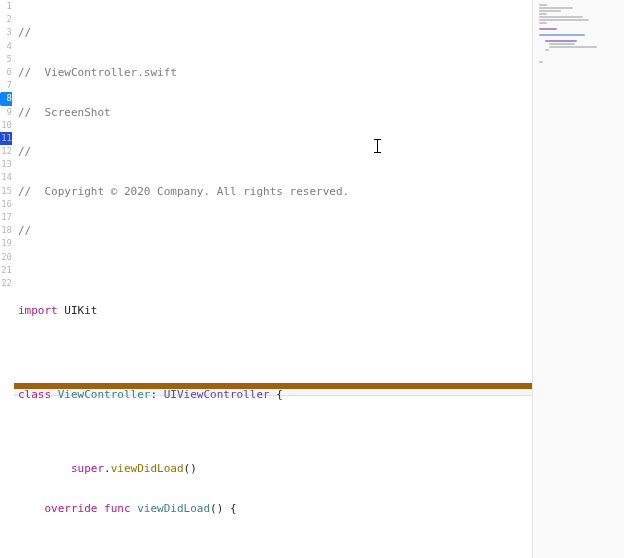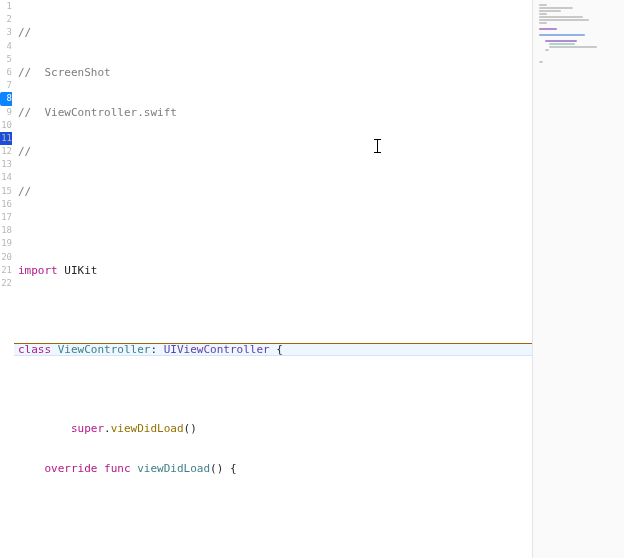--- a/index.html
+++ b/index.html
@@ -39,21 +39,21 @@
   .code {
     flex: 1;
     line-height: 13.2px;
     padding-left: 4px;
     position: relative;
     white-space: pre;
   }
   .code .row { height: 13.2px; }
   .code .row.hl {
     background: #eef6ff;
-    border-top: 1px solid #a16207;
+    border-top: 6px solid #a16207;
     border-bottom: 1px solid #d0e4ff;
     margin-left: -4px;
     padding-left: 4px;
     height: 13.2px;
     line-height: 11.2px;
   }
   .c-comment { color: #7d7d7d; }
   .c-keyword { color: #b21889; font-weight: 400; }
   .c-type    { color: #6042a6; }
   .c-classname { color: #3e8087; }
@@ -125,23 +125,24 @@
       <div class="ln">17</div>
       <div class="ln">18</div>
       <div class="ln">19</div>
       <div class="ln">20</div>
       <div class="ln">21</div>
       <div class="ln">22</div>
     </div>
 
   <div class="code">
     <div class="row"><span class="c-comment">//</span></div>
+    <div class="row"><span class="c-comment"><span>//  </span><span>ViewController.swift</span></span></div>
     <div class="row"><span class="c-comment"><span>//  </span><span>ScreenShot</span></span></div>
-    <div class="row"><span class="c-comment"><span>//  </span><span>ViewController.swift</span></span></div>
     <div class="row"><span class="c-comment">//</span></div>
+    <div class="row"><span class="c-comment"><span>//  </span><span>Copyright © 2020 Company. All rights reserved.</span></span></div>
     <div class="row"><span class="c-comment">//</span></div>
     <div class="row"></div>
     <div class="row"><span class="c-keyword">import</span><span class="c-plain"> UIKit</span></div>
     <div class="row"></div>
     <div class="row hl"><span class="c-keyword">class </span><span class="c-classname">ViewController</span><span class="c-plain">: </span><span class="c-type">UIViewController</span><span class="c-plain"> {</span></div>
     <div class="row"></div>
     <div class="row"><span>        </span><span class="c-keyword">super</span><span class="c-dot">.</span><span class="c-attr">viewDidLoad</span><span class="c-paren">()</span></div>
     <div class="row"><span>    </span><span class="c-keyword">override </span><span class="c-keyword">func </span><span class="c-func">viewDidLoad</span><span class="c-paren">()</span><span class="c-plain"> {</span></div>
     
     

